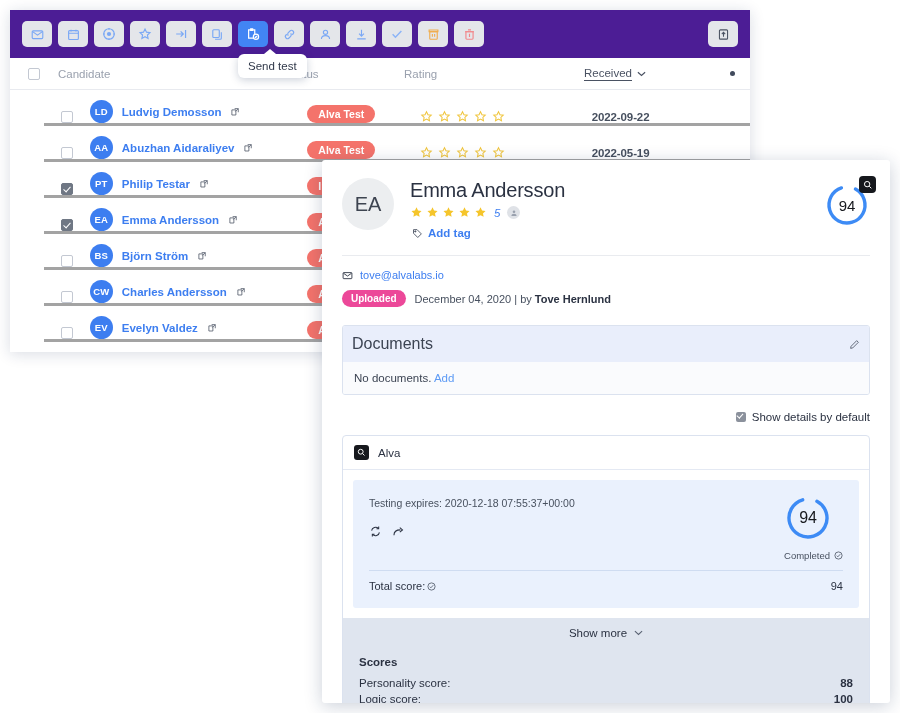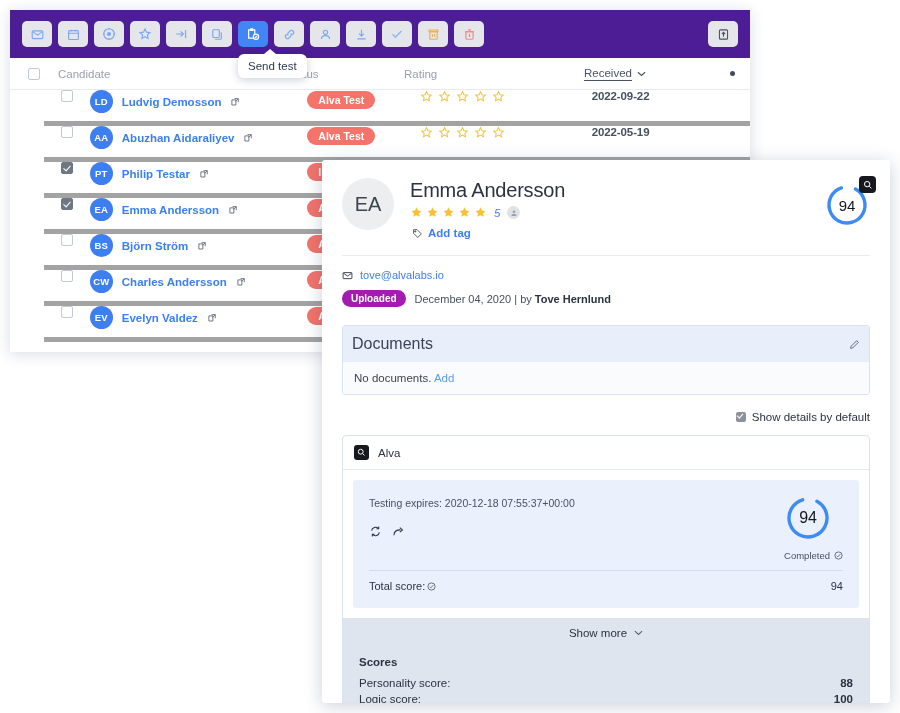--- a/index.html
+++ b/index.html
@@ -86,23 +86,23 @@
     border-width: 0 1.6px 1.6px 0; transform: rotate(42deg);
   }
   .sort-link {
     color:#4a5262; border-bottom:1px solid #4a5262;
     padding-bottom:1px; cursor:pointer; font-size:11.5px;
   }
   .sort-wrap { display:flex; align-items:center; gap:5px; }
   .hdr-dot { width:5px; height:5px; border-radius:50%; background:#404a5c; }
 
   .trow {
-    display:flex; align-items:flex-start;
+    display:flex; align-items:flex-end;
     height: 36px;
-    border-bottom: 5px solid #a3a3a3;
+    border-bottom: 3px solid #a3a3a3;
     background:#fff;
     margin-left:34px;
   }
   .avatar {
     width: 23px; height: 23px; border-radius:50%;
     background: #3d7ef0; color:#fff;
     font-size: 9.5px; font-weight:bold;
     display:flex; align-items:center; justify-content:center;
     letter-spacing:0.2px;
   }
@@ -159,21 +159,21 @@
     background:#16181d;
     display:flex; align-items:center; justify-content:center;
   }
   .dp-sep { height:1px; background:#e9ebef; margin:16px 20px 0 20px; }
 
   .dp-meta { padding:13px 20px 0 20px; }
   .mail-row { display:flex; align-items:center; gap:7px; }
   .mail-row a { color:#3d7ef0; font-size:11px; text-decoration:none; }
   .upl-row { display:flex; align-items:center; gap:9px; margin-top:9px; }
   .pill-blue {
-    background:#a21caf; color:#fff; font-size:10px; font-weight:bold;
+    background:#ec4899; color:#fff; font-size:10px; font-weight:bold;
     padding:3px 9px; border-radius:9px;
   }
   .upl-text { font-size:11px; color:#47505f; }
   .upl-text b { color:#2b3242; }
 
   .docs-card {
     margin:18px 20px 0 20px;
     border:1px solid #dbe2ef;
     border-radius:3px;
     overflow:hidden;

